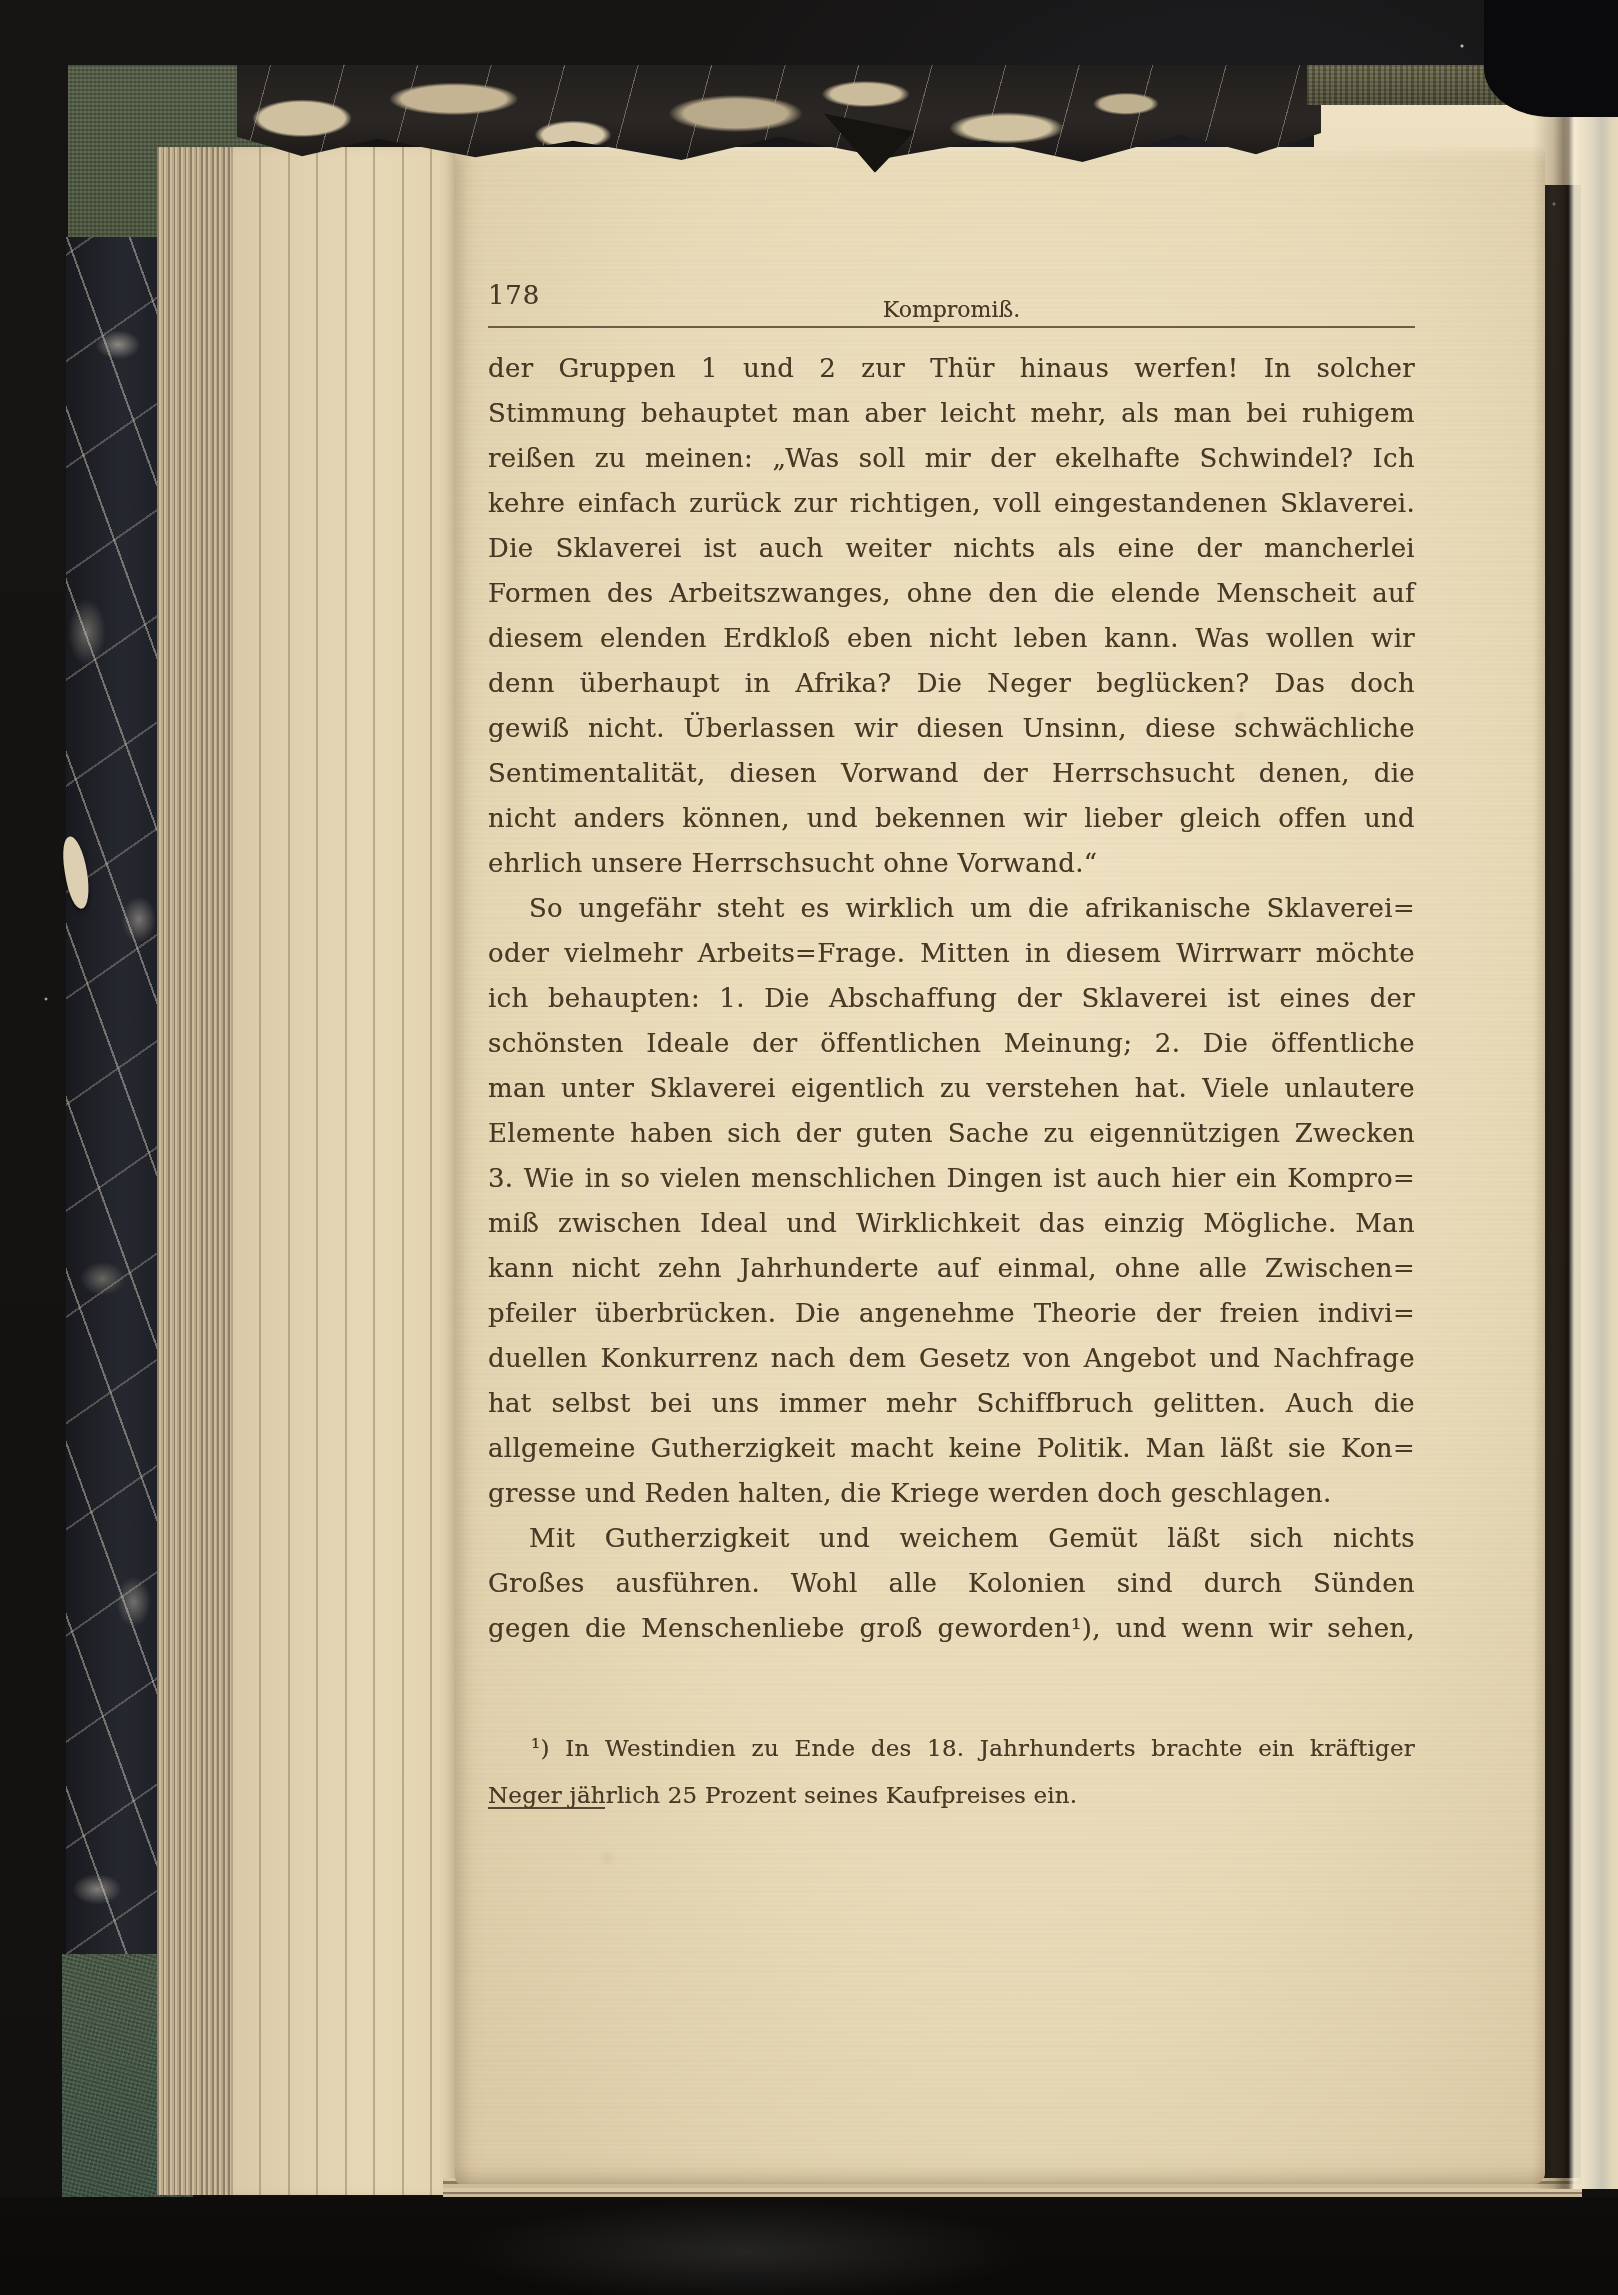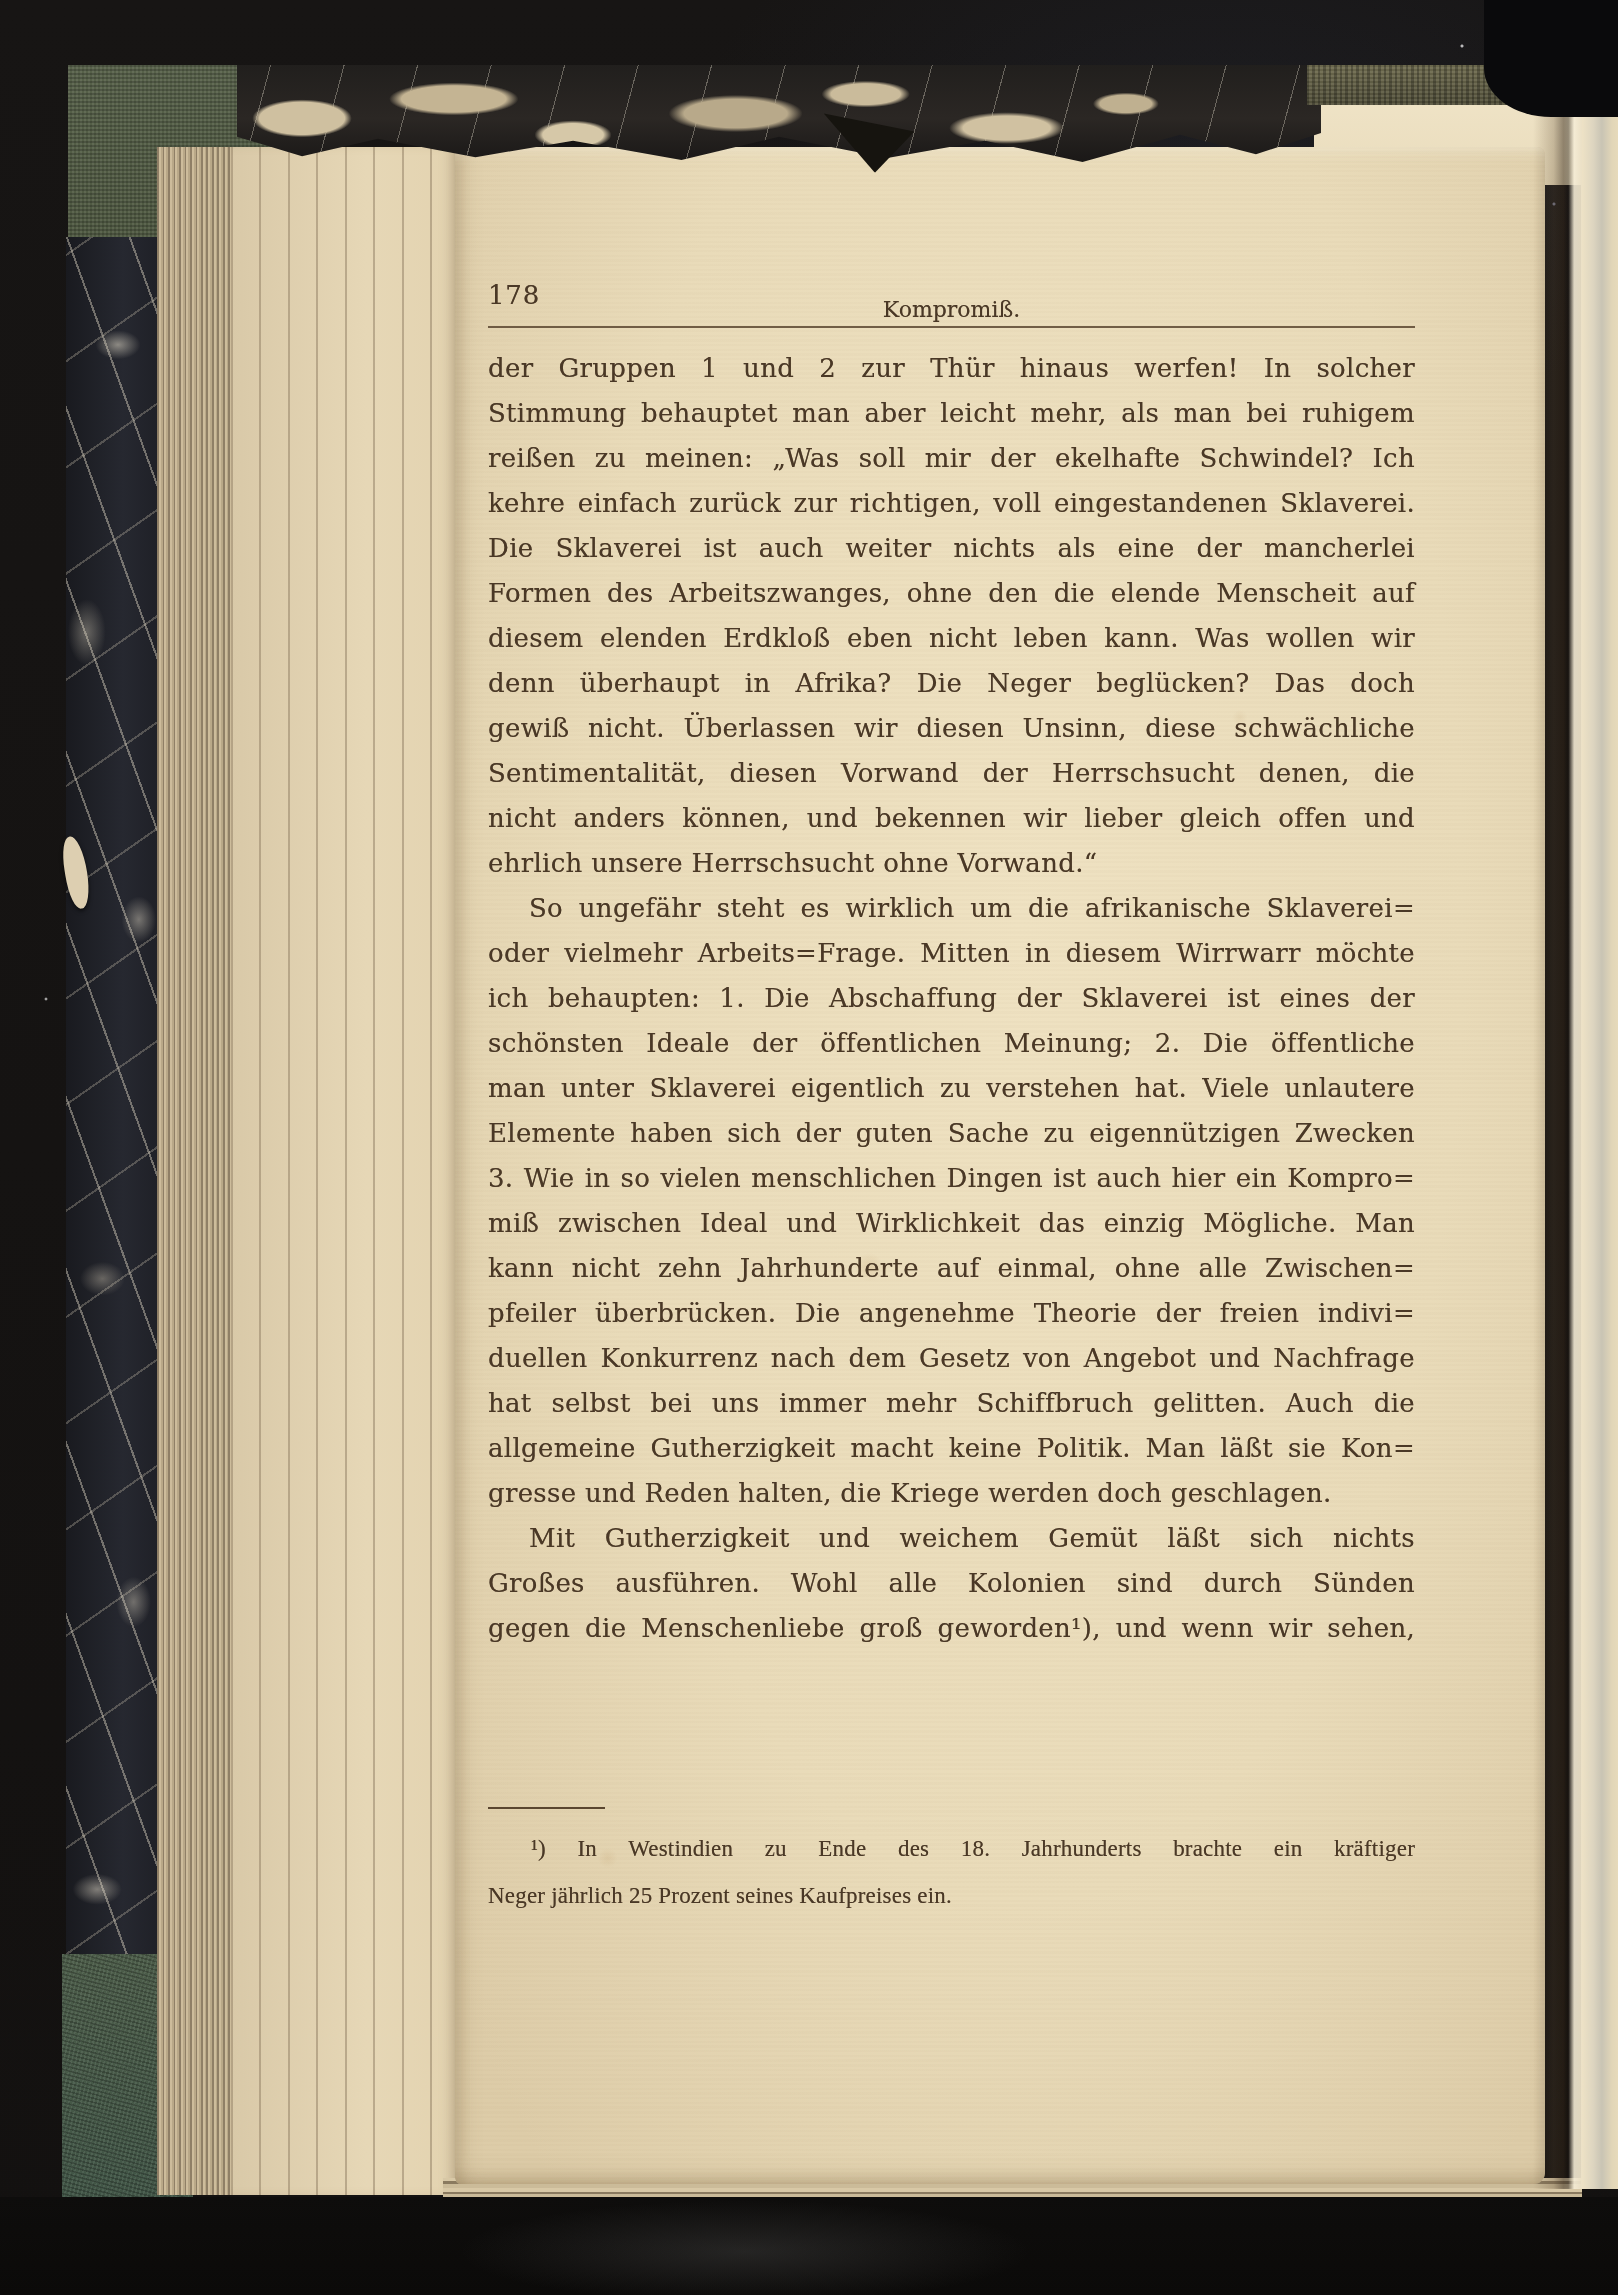--- a/index.html
+++ b/index.html
@@ -115,21 +115,21 @@
   .header{position:absolute;left:33px;top:133px;width:927px;height:41px;}
   .pgnum{position:absolute;left:0;top:0;font-size:26px;letter-spacing:0.8px;}
   .runtitle{position:absolute;left:0;right:0;top:17px;text-align:center;font-size:22px;}
   .rule{position:absolute;left:33px;top:179px;width:927px;height:2.4px;background:#5a4630;opacity:.85;}
   .body{position:absolute;left:33px;top:199px;width:927px;font-size:26px;}
   .tl{height:45px;line-height:45px;text-align:justify;text-align-last:justify;
       white-space:normal;letter-spacing:0.3px;}
   .tl.i{padding-left:41px;}
   .tl.e{text-align-last:left;}
   .fnrule{position:absolute;left:33px;top:1660px;width:117px;height:2px;background:#5a4630;}
-  .fn{position:absolute;left:33px;top:1678px;width:927px;font-size:23px;font-family:Liberation Serif, serif;}
+  .fn{position:absolute;left:33px;top:1578px;width:927px;font-size:23px;}
   .fl{height:47px;line-height:47px;text-align:justify;text-align-last:justify;letter-spacing:0.2px;}
   .fl.i{padding-left:43px;}
   .fl.e{text-align-last:left;}
 </style>
 </head>
 <body>
 
 <div class="scene">
   <div class="backdrop"></div>
 

